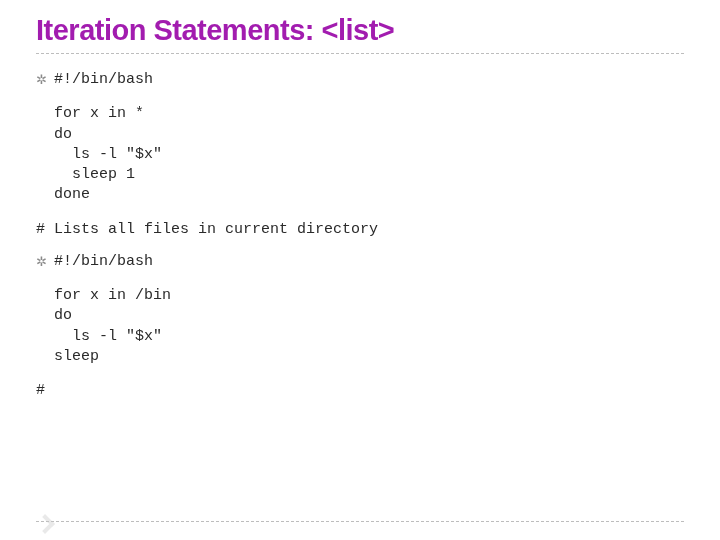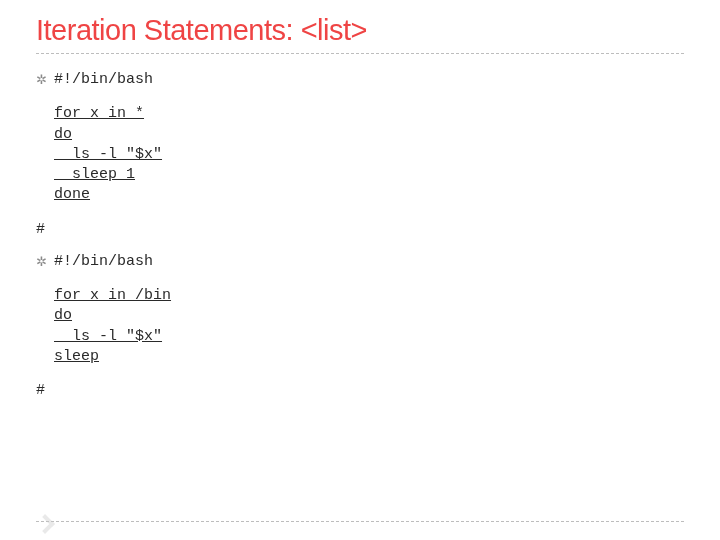--- a/index.html
+++ b/index.html
@@ -8,22 +8,22 @@
     background:#fff;
     font-family:Arial,Helvetica,sans-serif;
     position:relative;
     box-sizing:border-box;
   }
   .slide{
     padding:14px 36px 0 36px;
   }
   .title{
     font-size:29px;
-    font-weight:400;
-    color:#ef4444;
+    font-weight:700;
+    color:#a21caf;
     letter-spacing:-0.5px;
     margin:0 0 6px 0;
   }
   .dash-rule{
     border:none;
     border-top:1px dashed #bdbdbd;
     margin:0 0 16px 0;
   }
   .content{
     font-family:"Courier New",Courier,monospace;
@@ -48,21 +48,20 @@
   .bullet.hash{
     font-family:"Courier New",Courier,monospace;
     font-size:15px;
     color:#2a2a2a;
     padding-top:0;
   }
   .txt{white-space:pre}
   .codeblock{
     white-space:pre;
     margin:14px 0 14px 18px;
-    text-decoration:underline;
   }
   .footer-dash{
     position:absolute;
     left:36px;right:36px;bottom:18px;
     border-top:1px dashed #bdbdbd;
   }
   .arrow{
     position:absolute;
     left:38px;bottom:9px;
     width:10px;height:10px;
@@ -87,20 +86,21 @@
     </div>
 
     <div class="codeblock">for x in *
 do
   ls -l "$x"
   sleep 1
 done</div>
 
     <div class="row">
       <span class="bullet hash">#</span>
+      <span class="txt">Lists all files in current directory</span>
     </div>
 
     <div style="height:10px"></div>
 
     <div class="row">
       <span class="bullet">✲</span>
       <span class="txt">#!/bin/bash</span>
     </div>
 
     <div class="codeblock">for x in /bin

